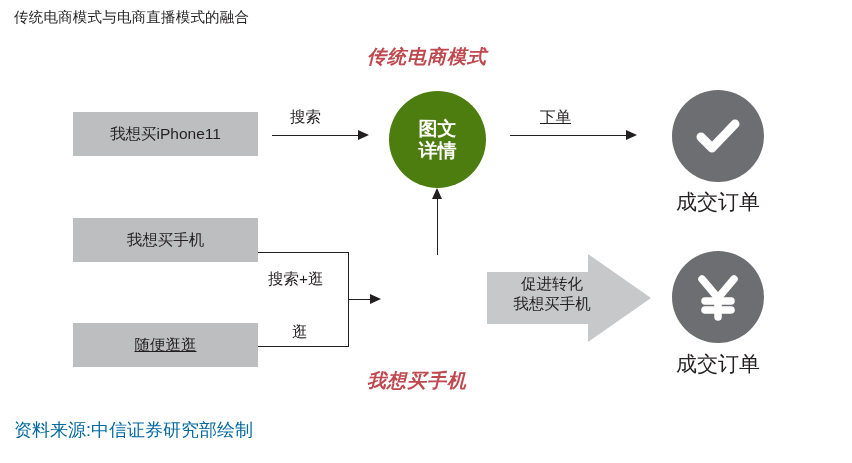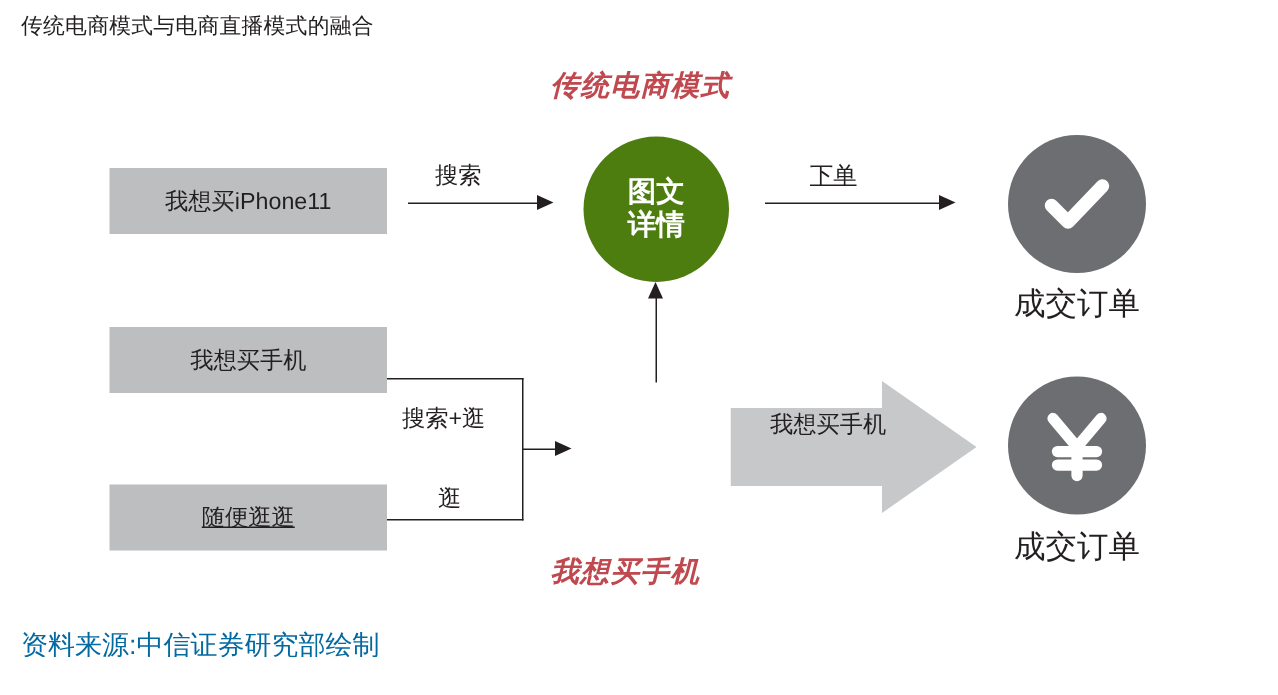--- a/index.html
+++ b/index.html
@@ -222,20 +222,21 @@
 
   <div class="abs vline" id="line-up-vert"></div>
   <div class="abs arrow-up" id="arrowhead-up"></div>
 
   <div class="abs" id="block-arrow">
     <svg width="164" height="88" viewBox="0 0 164 88">
       <polygon points="0,18 101,18 101,0 164,44 101,88 101,70 0,70" fill="#c6c8ca"></polygon>
     </svg>
   </div>
   <div class="abs" id="block-arrow-text">
+    <div>促进转化</div>
     <div>我想买手机</div>
   </div>
 
   <div class="abs gray-circle" id="circle-yen">
     <svg width="58" height="58" viewBox="0 0 58 58">
       <g fill="none" stroke="#ffffff" stroke-width="7.5" stroke-linecap="round">
         <path d="M13 11 L29 30"></path>
         <path d="M45 11 L29 30"></path>
         <path d="M16 33 L42 33"></path>
         <path d="M16 42 L42 42"></path>

